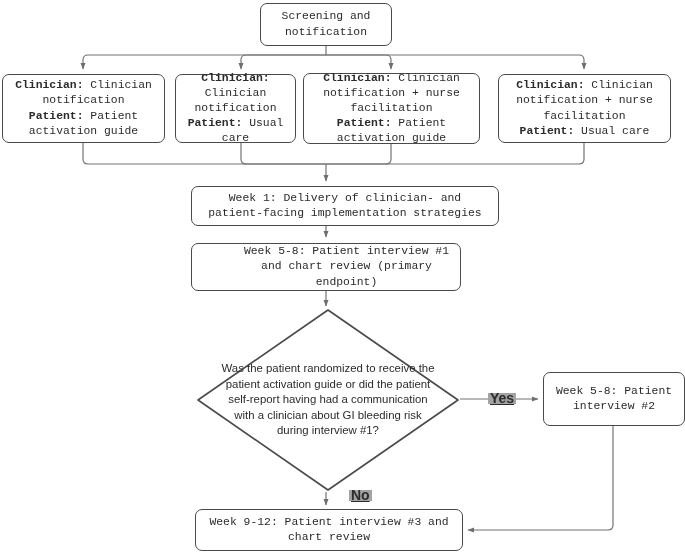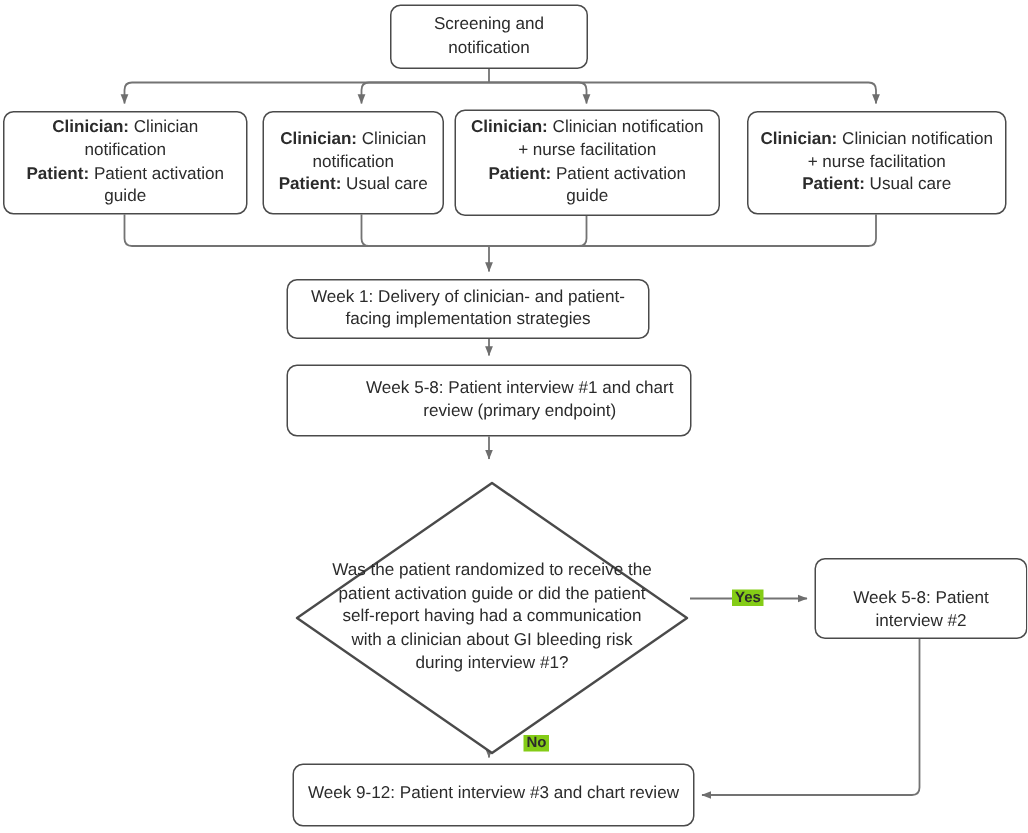--- a/index.html
+++ b/index.html
@@ -33,45 +33,46 @@
     background: #ffffff;
     display: flex;
     align-items: center;
     justify-content: center;
     text-align: center;
     color: #2b2b2b;
     font-size: 11.4px;
     line-height: 15.2px;
     padding: 3px 7px;
   }
-  .node .txt { width: 100%; }
+  .node .txt { width: 100%; font-family: Liberation Mono, monospace; }
   .node b { font-weight: bold; }
   .diamond {
     position: absolute;
     display: flex;
     align-items: center;
     justify-content: center;
   }
   .diamond .dlabel {
     position: relative;
     z-index: 2;
     text-align: center;
     font-size: 11.4px;
     line-height: 15.4px;
     color: #2b2b2b;
     width: 215px;
   }
   .edge-label {
     position: absolute;
-    font-size: 10px;
+    font-size: 14px;
     font-weight: bold;
     color: #2b2b2b;
-    background: #84cc16;
+    background: #a3a3a3;
     padding: 0 2px;
     line-height: 11px;
+    text-decoration: underline;
   }
 </style>
 </head>
 <body>
 
 <div id="canvas">
 
   <svg class="edges" viewBox="0 0 685 555">
     <defs>
       <marker id="ah" markerWidth="8" markerHeight="8" refX="6.2" refY="3" orient="auto" markerUnits="userSpaceOnUse">
@@ -132,39 +133,39 @@
     </div>
   </div>
 
   <div class="node" style="left:498px; top:74px; width:173px; height:69px;">
     <div class="txt">
       <b>Clinician:</b><span> Clinician notification + nurse facilitation</span><br>
       <b>Patient:</b><span> Usual care</span>
     </div>
   </div>
 
-  <div class="node" style="left:191px; top:186px; width:242px; height:40px;">
+  <div class="node" style="left:191px; top:186px; width:308px; height:40px;">
     <div class="txt">Week 1: Delivery of clinician- and patient-facing implementation strategies</div>
   </div>
 
   <div class="node" style="left:191px; top:243px; width:270px; height:48px;padding-left:48px;">
     <div class="txt">Week 5-8: Patient interview #1 and chart review (primary endpoint)</div>
   </div>
 
-  <div class="diamond" style="left:196px; top:320px; width:264px; height:184px;">
+  <div class="diamond" style="left:196px; top:308px; width:264px; height:184px;">
     <svg width="264" height="184" viewBox="0 0 264 184" style="position:absolute;left:0;top:0;">
       <polygon points="132,2 262,92 132,182 2,92" fill="#ffffff" stroke="#4a4a4a" stroke-width="1.6" stroke-linejoin="round"></polygon>
     </svg>
     <div class="dlabel">Was the patient randomized to receive the patient activation guide or did the patient self-report having had a communication with a clinician about GI bleeding risk during interview #1?</div>
   </div>
 
   <div class="edge-label" style="left:488px; top:393px;">Yes</div>
   <div class="edge-label" style="left:317px; top:490px;margin-left:32px;">No</div>
 
-  <div class="node" style="left:543px; top:372px; width:142px; height:54px;align-items:flex-end;">
+  <div class="node" style="left:543px; top:372px; width:142px; height:54px;">
     <div class="txt">Week 5-8: Patient interview #2</div>
   </div>
 
   <div class="node" style="left:195px; top:509px; width:268px; height:42px;justify-content:center;">
     <div class="txt">Week 9-12: Patient interview #3 and chart review</div>
   </div>
 
 </div>
 
 </body></html>

